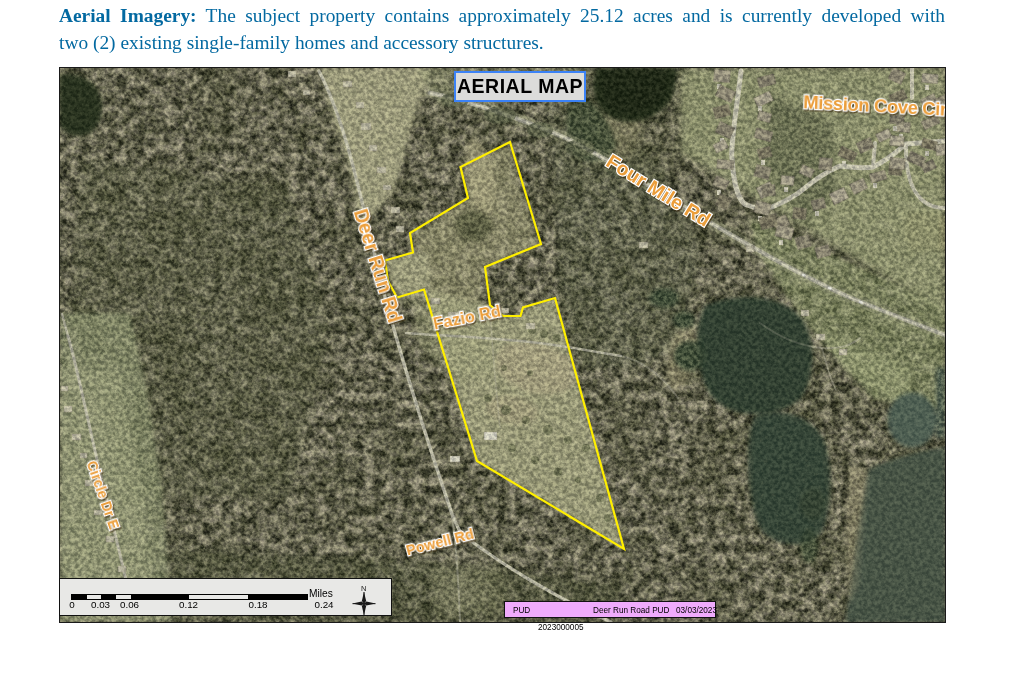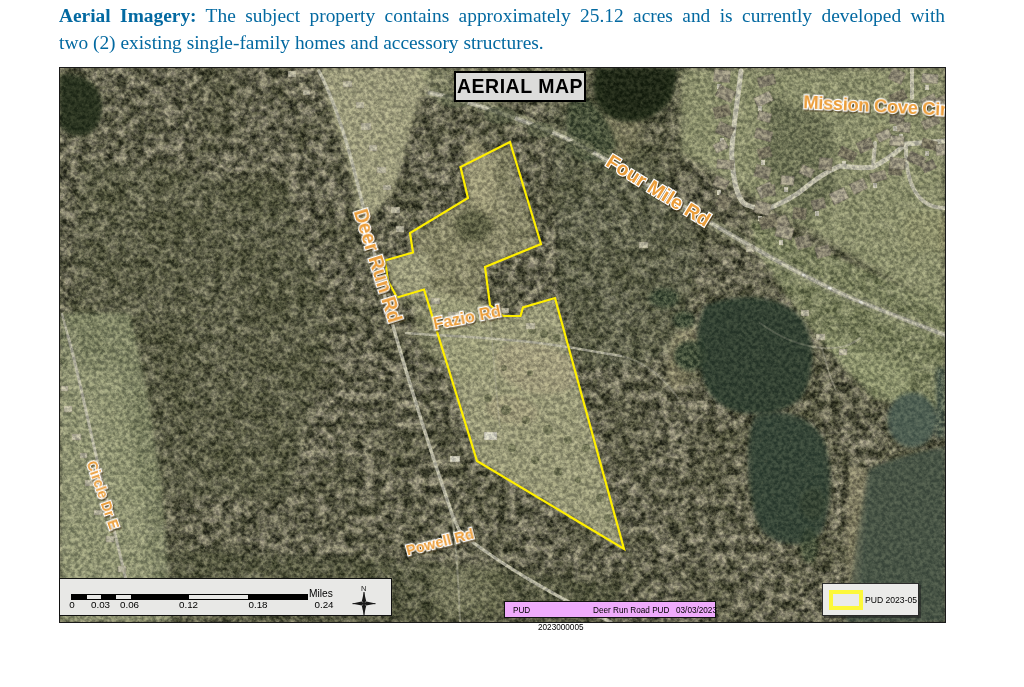--- a/index.html
+++ b/index.html
@@ -5,21 +5,21 @@
   html,body{margin:0;padding:0;background:#fff;}
   #page{position:relative;width:1024px;height:687px;background:#fff;overflow:hidden;
         font-family:"Liberation Sans",sans-serif;}
   #hdr{position:absolute;left:59px;top:3px;width:886px;
        font-family:"Liberation Serif",serif;font-size:19.4px;line-height:26.6px;
        color:#0369a1;text-align:justify;text-justify:inter-word;}
   #map{position:absolute;left:59px;top:67px;width:885px;height:554px;
        border:1px solid #1a1a1a;box-sizing:content-box;background:#6a6e52;}
   .bx{position:absolute;box-sizing:border-box;}
   #title{left:454px;top:71px;width:132px;height:31px;background:#dcdcda;
-         border:2px solid #000000;text-align:center;font-weight:bold;
+         border:2px solid #3b82f6;text-align:center;font-weight:bold;
          font-size:19.5px;line-height:26px;letter-spacing:.5px;color:#000;z-index:5;}
   #sbox{left:59px;top:578px;width:333px;height:38px;background:#e8e8e6;
         border:1px solid #111;z-index:5;}
   #pudbox{left:504px;top:601px;width:212px;height:17px;background:#f0abfc;
         border:1px solid #111;z-index:5;font-size:8.2px;color:#000;white-space:nowrap;}
   #legbox{left:822px;top:583px;width:97px;height:33px;background:#ebebe9;
         border:1px solid #2b2b2b;box-shadow:2px 2px 0 rgba(30,30,30,.55);z-index:5;}
   .num{position:absolute;top:20px;font-size:9.8px;color:#000;transform:translateX(-50%);}
 </style>
 </head>
@@ -320,17 +320,13 @@
       <rect x="3.5" y="22" width="23" height="1.2" opacity=".85"></rect>
       </g>
     </svg>
 </div>
 <div id="pudbox" class="bx">
   <span style="position:absolute;left:8px;top:3.5px;">PUD</span>
   <span style="position:absolute;left:33px;top:21px;">2023000005</span>
   <span style="position:absolute;left:88px;top:3.5px;">Deer Run Road PUD</span>
   <span style="position:absolute;left:171px;top:3.5px;">03/03/2023</span>
 </div>
-<div id="legbox" class="bx">
-  <div style="position:absolute;left:6px;top:6px;width:34px;height:20px;border:4px solid #fdf83a;box-sizing:border-box;"></div>
-  <div style="position:absolute;left:42px;top:10.5px;font-size:8.6px;color:#000;white-space:nowrap;">PUD 2023-05</div>
-</div>
 </div>
 
 </body></html>

